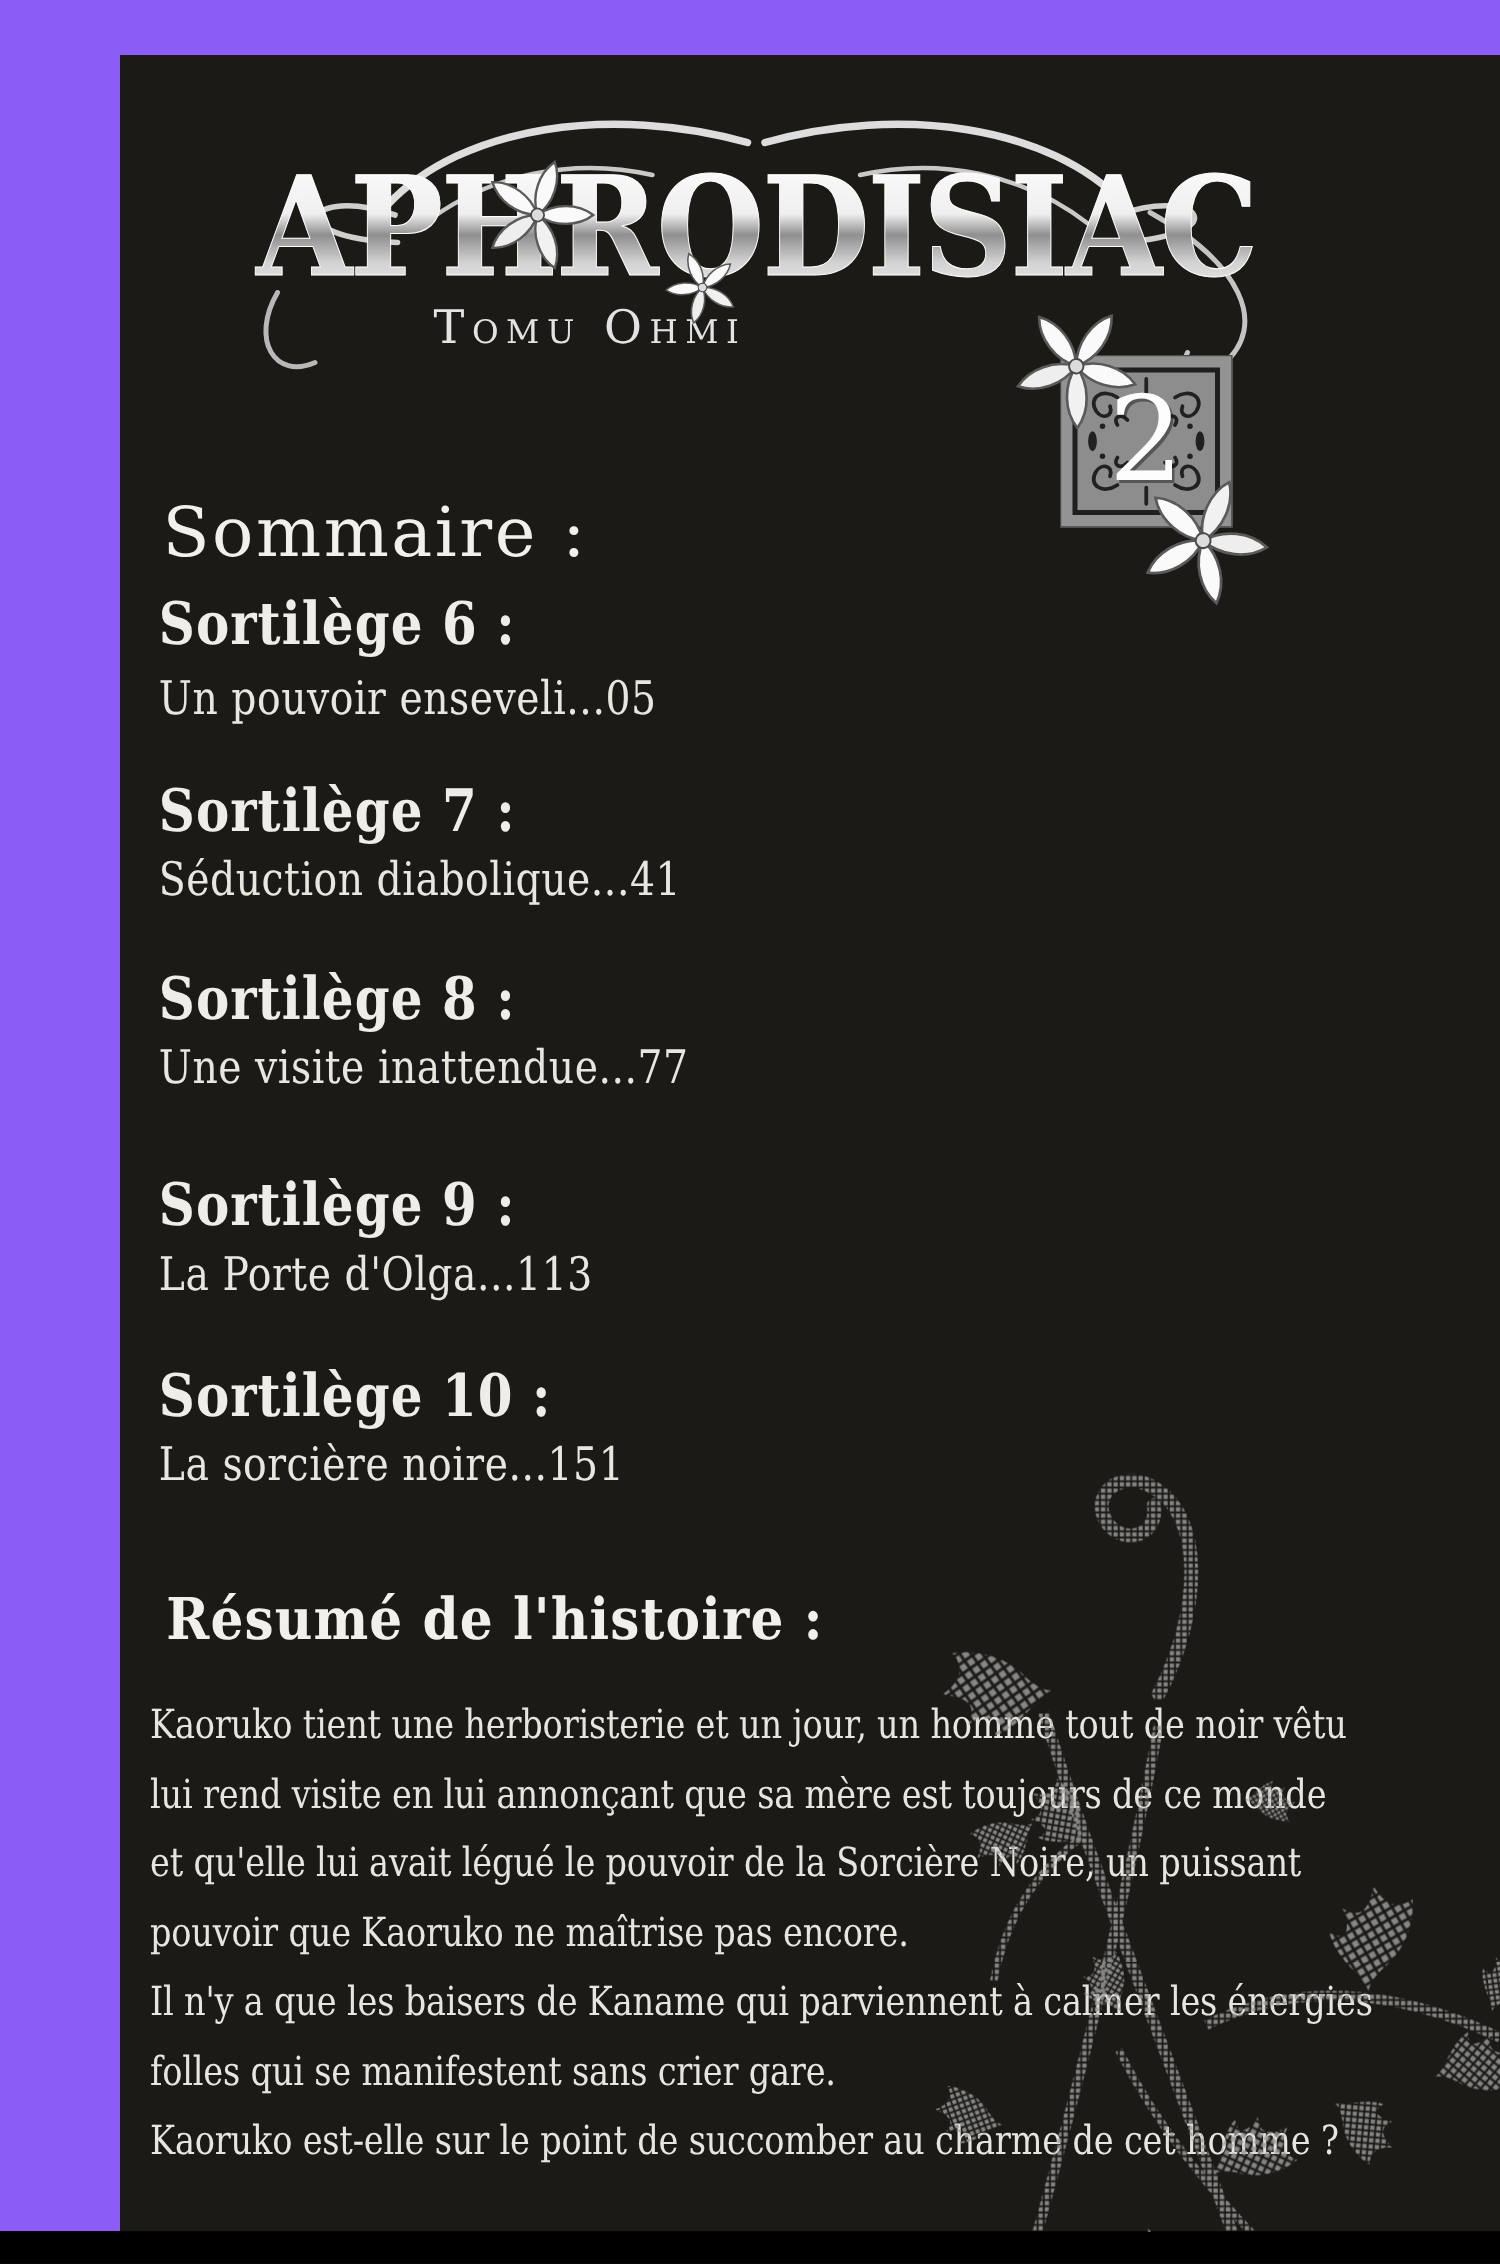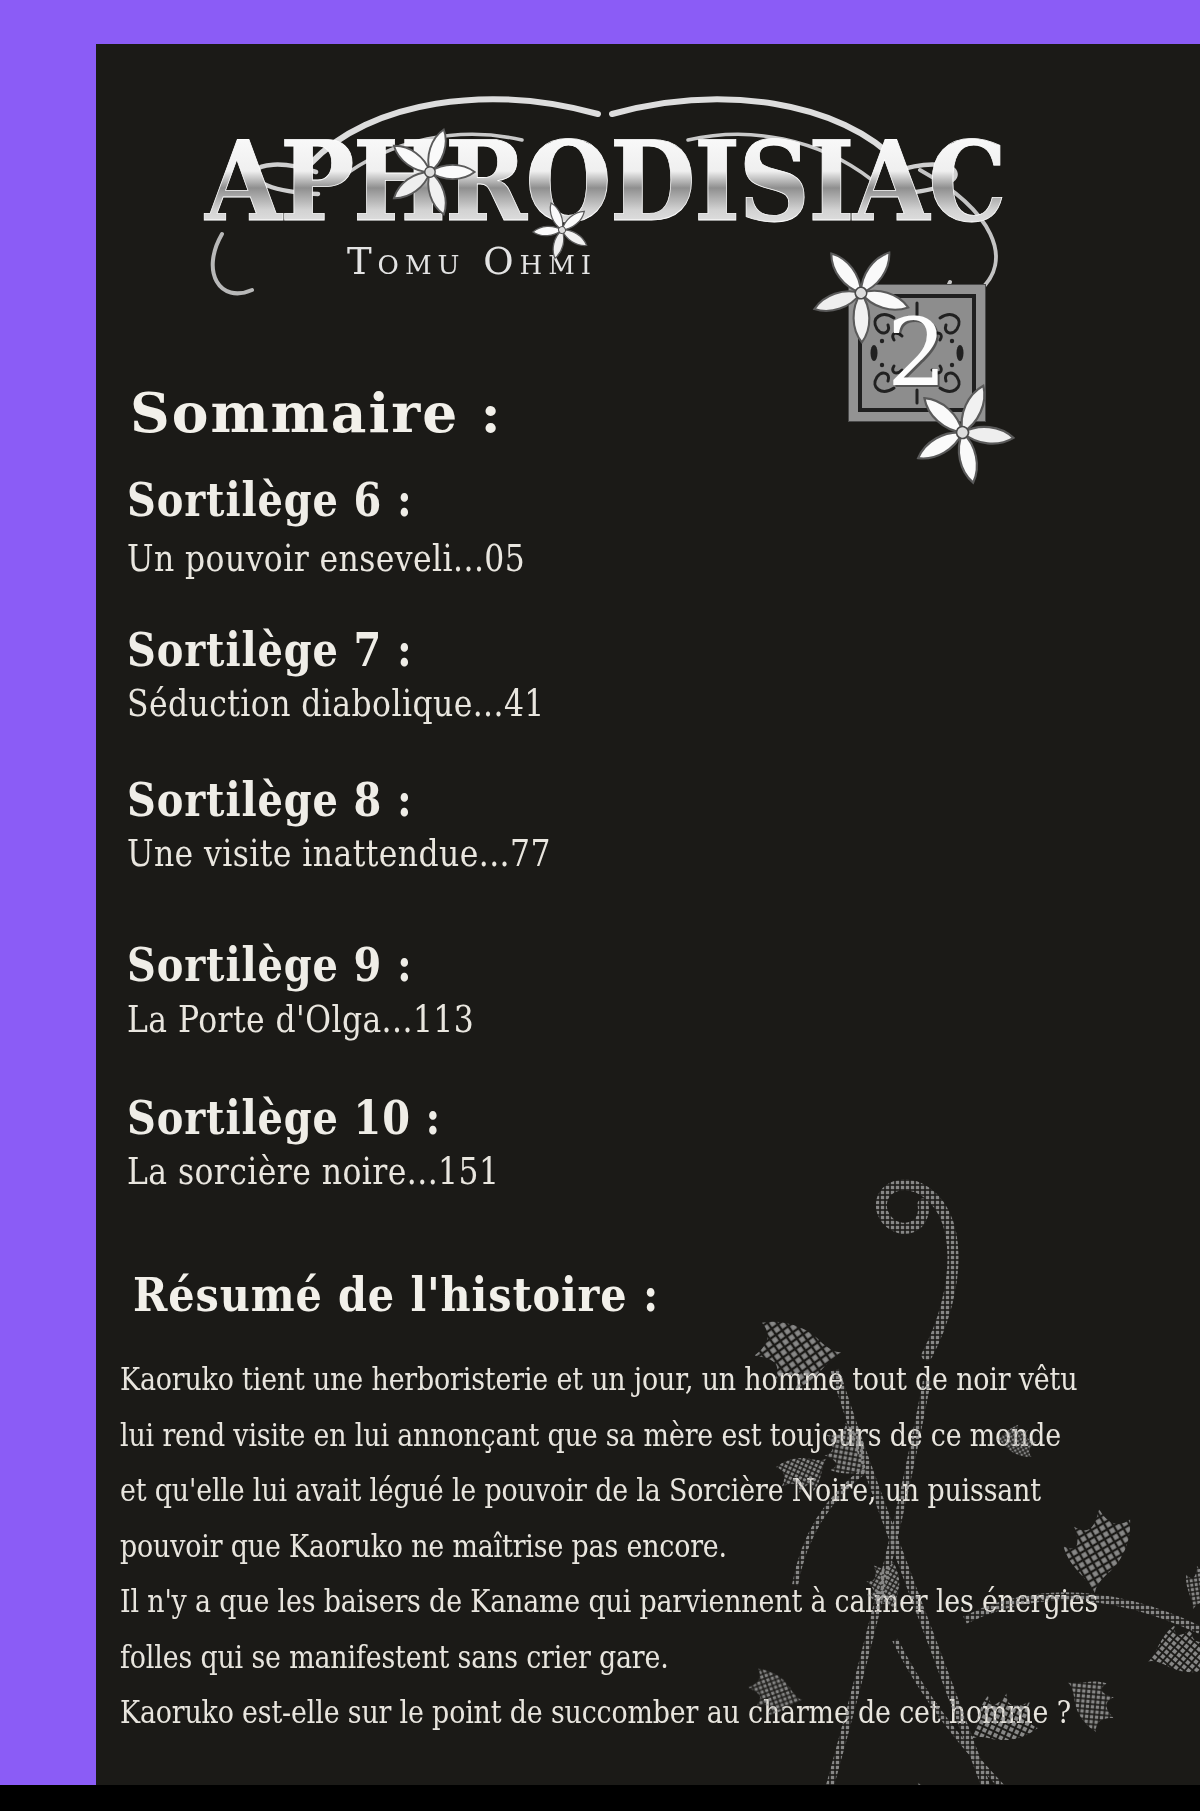--- a/index.html
+++ b/index.html
@@ -9,22 +9,22 @@
     background:#8b5cf6; overflow:hidden;
     font-family:"DejaVu Serif", serif;
   }
   .page-inner {
     position:absolute; left:96px; top:44px; right:0; bottom:0;
     background:#1b1a17;
   }
   .abs { position:absolute; }
 
   .toc-heading {
-    left:130px; top:385px;
-    font-size:55px; font-weight:700; color:#f2f0ea;
+    left:130px; top:399px;
+    font-size:55px; font-weight:400; color:#f2f0ea;
     letter-spacing:2px; line-height:1; white-space:nowrap;
   }
   .ch-title {
     font-size:47px; font-weight:700; color:#efede7;
     letter-spacing:1px; line-height:1; white-space:nowrap;
     transform:scaleX(0.85); transform-origin:left center;
   }
   .ch-sub {
     font-size:37px; font-weight:400; color:#e9e6df;
     letter-spacing:0.5px; line-height:1; white-space:nowrap;

